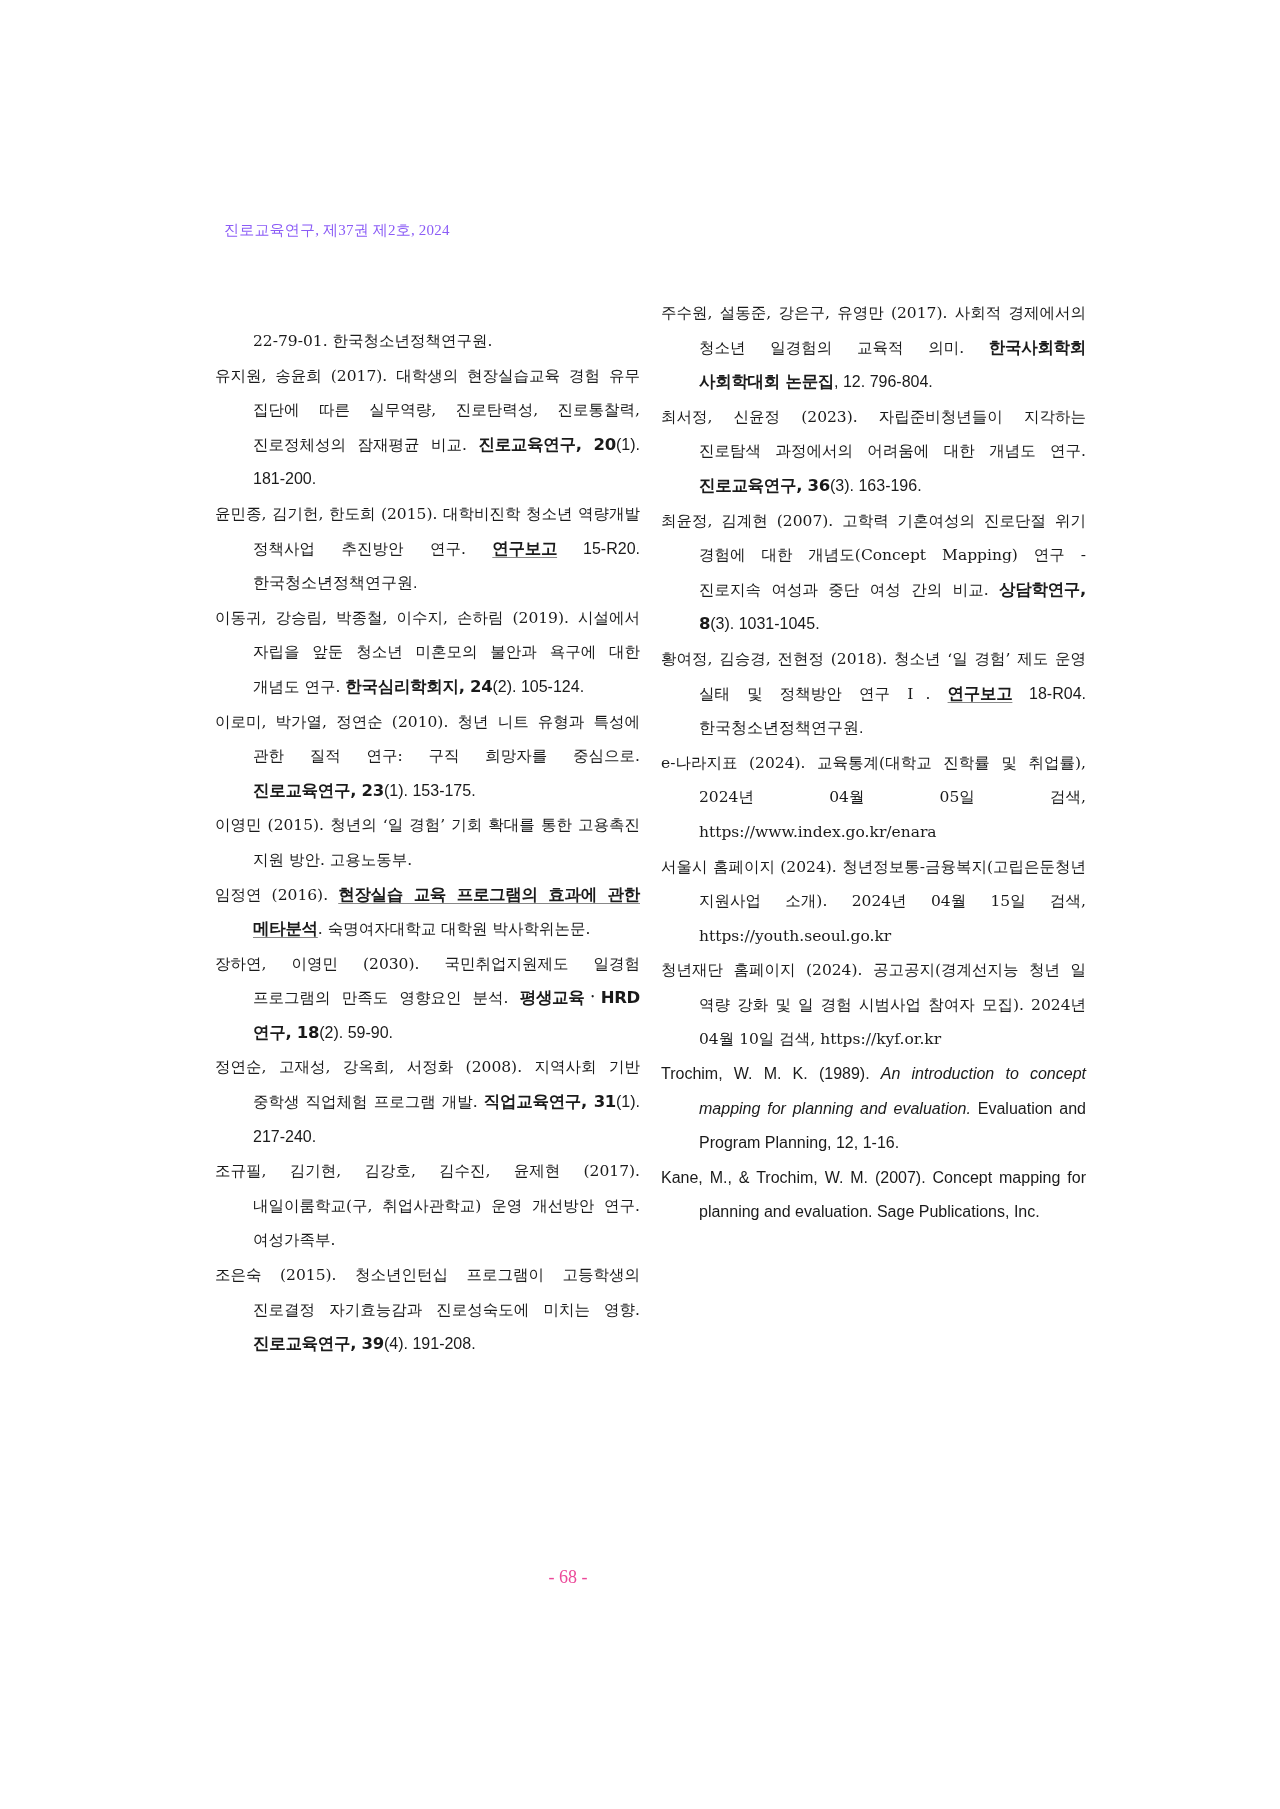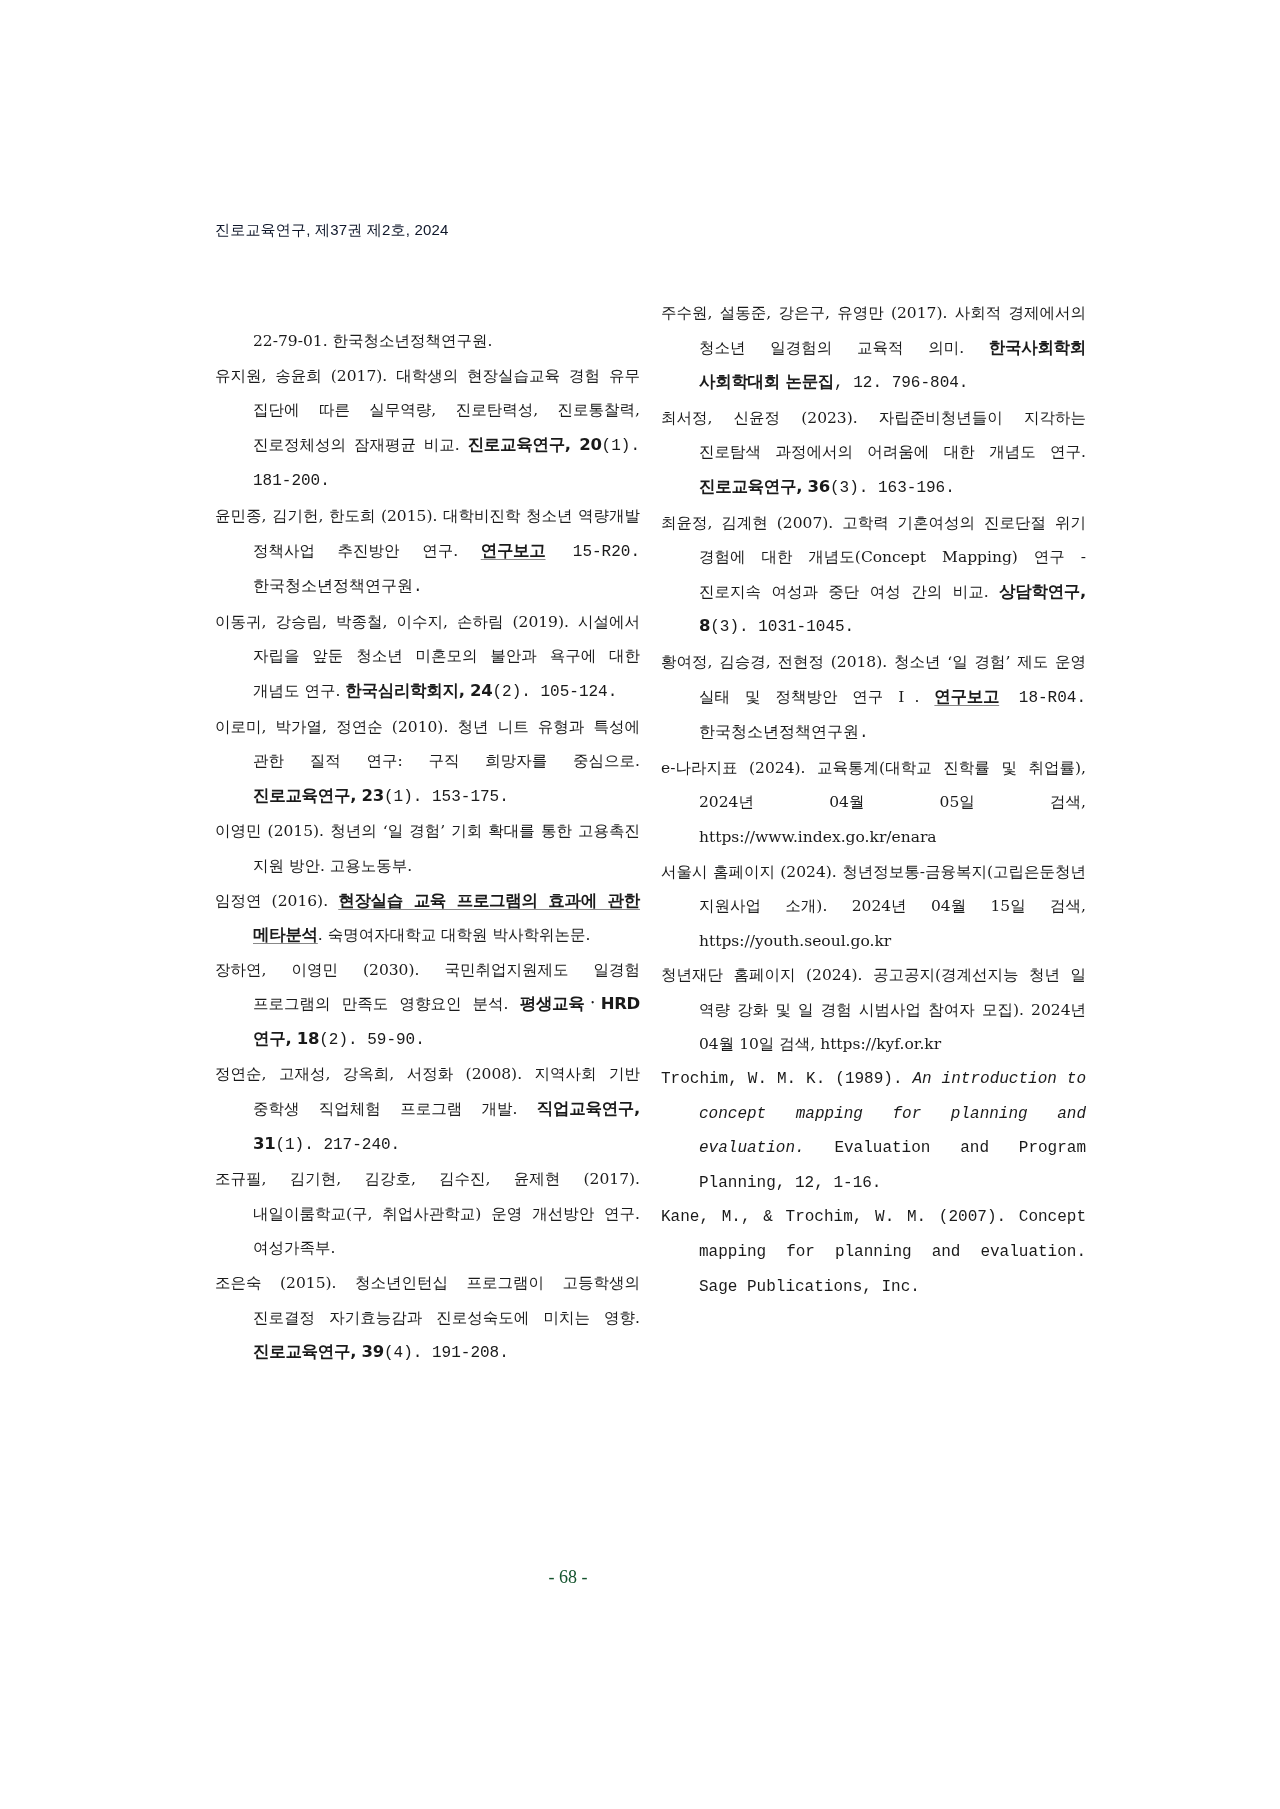--- a/index.html
+++ b/index.html
@@ -1,31 +1,31 @@
 <!DOCTYPE html>
 <html><head>
 <meta charset="utf-8">
 <style>
   html, body { margin: 0; padding: 0; background: #ffffff; }
   body { width: 1280px; height: 1809px; position: relative; overflow: hidden;
          font-family: "DejaVu Serif", "Liberation Serif", serif; color: #1a1a1a; }
-  .running-header { position: absolute; left: 215px; top: 221px; font-family: Liberation Sans, sans-serif;
-         font-size: 15px; letter-spacing: 0.2px; color: #0f172a; }
+  .running-header { position: absolute; left: 224px; top: 221px; font-family: Liberation Serif, serif;
+         font-size: 15px; letter-spacing: 0.2px; color: #8b5cf6; }
   .column { position: absolute; top: 296px; width: 425px; }
   .col-left { left: 215px; }
   .col-right { left: 661px; }
   .ref { font-size: 15.5px; line-height: 34.6px; text-align: justify; text-align-last: left;
          padding-left: 38px; text-indent: -38px; margin: 0; word-break: keep-all; }
   .ref.cont { padding-left: 38px; text-indent: 0; margin-top: 28px; }
   .bold { font-family: "DejaVu Sans", sans-serif; font-weight: 600; font-size: 16.5px; letter-spacing: -0.3px; }
   .ul { text-decoration: underline; text-decoration-color: #888; text-underline-offset: 3px; }
   .it { font-style: italic; }
-  .latin { font-family: Liberation Mono, monospace; font-size: 16px; }
+  .latin { font-family: Liberation Sans, sans-serif; font-size: 16px; }
   .page-number { position: absolute; left: 0; width: 1136px; top: 1567px; text-align: center;
-         font-family: "Liberation Serif", serif; font-size: 18px; color: #14532d; }
+         font-family: "Liberation Serif", serif; font-size: 18px; color: #ec4899; }
 </style>
 </head>
 <body>
 
 <div class="running-header">진로교육연구, 제37권 제2호, 2024</div>
 
 <div class="column col-left">
   <p class="ref cont">22-79-01. 한국청소년정책연구원.</p>
 
   <p class="ref"><span>유지원, 송윤희 (2017). 대학생의 현장실습교육 경험 유무 집단에 따른 실무역량, 진로탄력성, 진로통찰력, 진로정체성의 잠재평균 비교. </span><span class="bold">진로교육연구, 20</span><span class="latin">(1). 181-200.</span></p>

